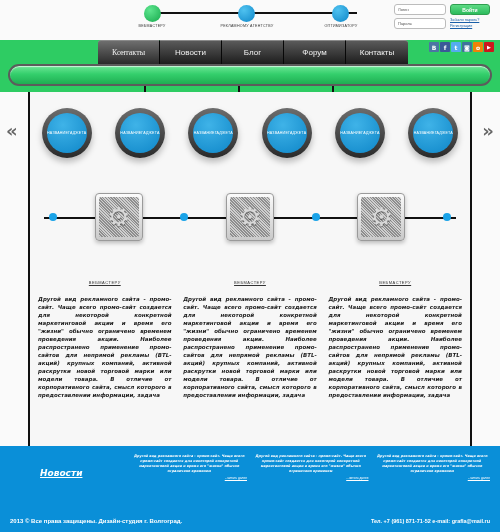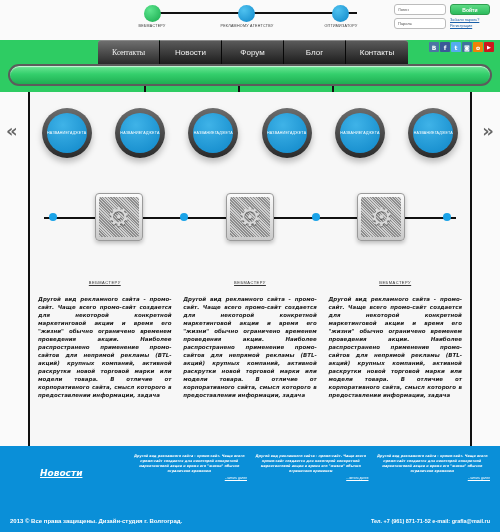--- a/index.html
+++ b/index.html
@@ -278,22 +278,22 @@
     <div class="sico" style="background:#3b5998;">f</div>
     <div class="sico" style="background:#55acee;">t</div>
     <div class="sico" style="background:#3f729b;">◙</div>
     <div class="sico" style="background:#ee8208;">о</div>
     <div class="sico" style="background:#cc181e;font-size:5px;">▶</div>
   </div>
 
   <div class="tabs">
     <div class="tab active">Контакты</div>
     <div class="tab">Новости</div>
+    <div class="tab">Блог</div>
     <div class="tab">Форум</div>
-    <div class="tab">Блог</div>
     <div class="tab">Контакты</div>
   </div>
 
   <div class="pill"></div>
 </div>
 
 <div class="main">
   <div class="main-inner">
 
     <div class="carousel">

